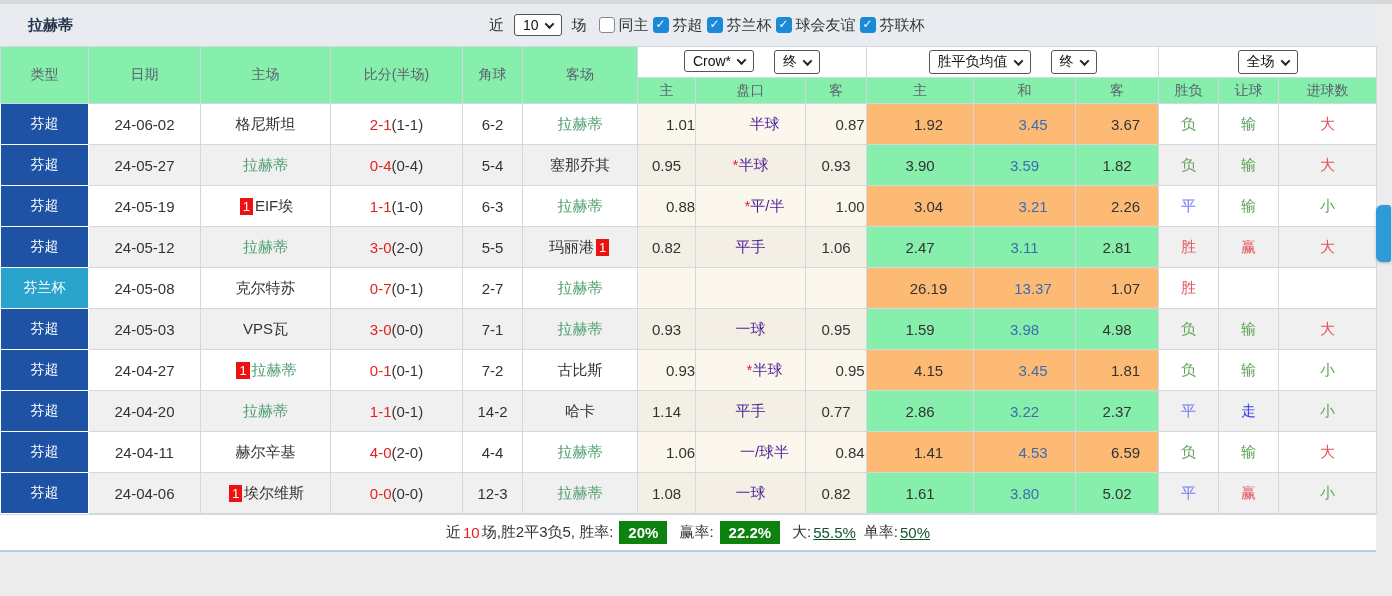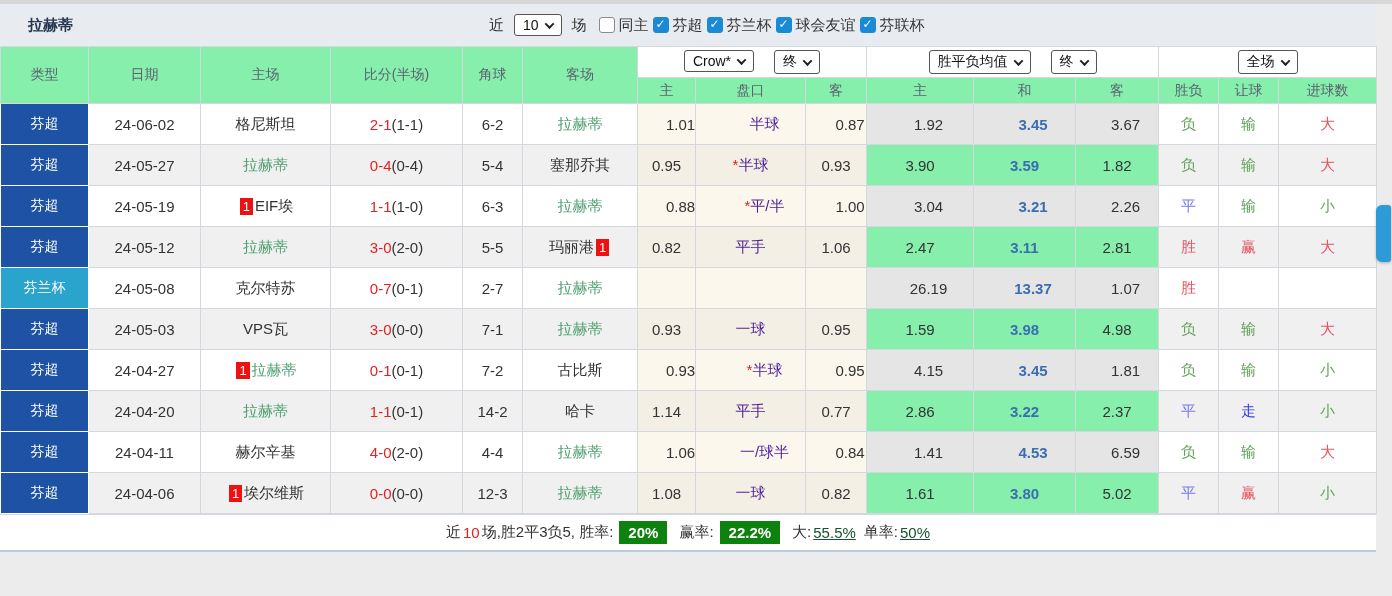--- a/index.html
+++ b/index.html
@@ -33,32 +33,32 @@
   .selwrap { display:flex; align-items:flex-start; justify-content:center; gap:20px; }
 
   tbody td { height:41px; font-size:15px; color:#333; }
   tbody tr.odd td { background:#fff; }
   tbody tr.even td { background:#f0f0f0; }
   tbody td.type { background:#1e52a5; color:#fff; font-size:14px; border-color:#fff; }
   tbody tr.odd td.type, tbody tr.even td.type { background:#1e52a5; }
   tbody tr.odd td.type.cup, tbody tr.even td.type.cup { background:#2aa3cd; }
   tbody tr.odd td.crow { background:#fbf7ed;padding-left:28px; }
   tbody tr.even td.crow { background:#f3efe5; }
-  tbody tr.odd td.avg { background:#e5e5e5;padding-left:17px; }
+  tbody tr.odd td.avg { background:#fdba74;padding-left:17px; }
   tbody tr.even td.avg { background:#86efac; }
   .t-green { color:#5fa057; }
   .t-red { color:#e4545e; }
   .t-blue { color:#7678ee; }
   .t-blue2 { color:#3238e8; }
   .team-green { color:#53a173; }
   .score-main { color:#e62020; }
   .badge1 { background:#ee1111; color:#fff; font-size:13px; padding:0 3px; margin:0 2px; display:inline-block; line-height:17px; }
   .hand { color:#4c1d95; }
   .star { color:#e62020; }
-  .avg-draw { color:#3a6db1;font-weight:bold; }
+  .avg-draw { color:#3a6db1; }
 
   .summary { width:1376px; height:38px; background:#fff; border-top:1px solid #d3d8de; border-bottom:2px solid #b9cde2; display:flex; align-items:center; justify-content:center; font-size:15px; color:#333; gap:2px; }
   .summary .red { color:#e62020; }
   .summary .green-badge { background:#0e820e; color:#fff; font-weight:bold; padding:3px 9px; margin:0 4px; }
   .summary .blue { color:#14532d;text-decoration:underline; }
   .summary .seg { margin-left:6px; }
 
   .side-tab { position:absolute; right:1px; top:205px; width:15px; height:57px; background:#2d9bd8; border-radius:6px 3px 3px 6px; box-shadow:0 1px 3px rgba(0,0,0,.25); cursor:pointer; }
 </style>
 </head>

